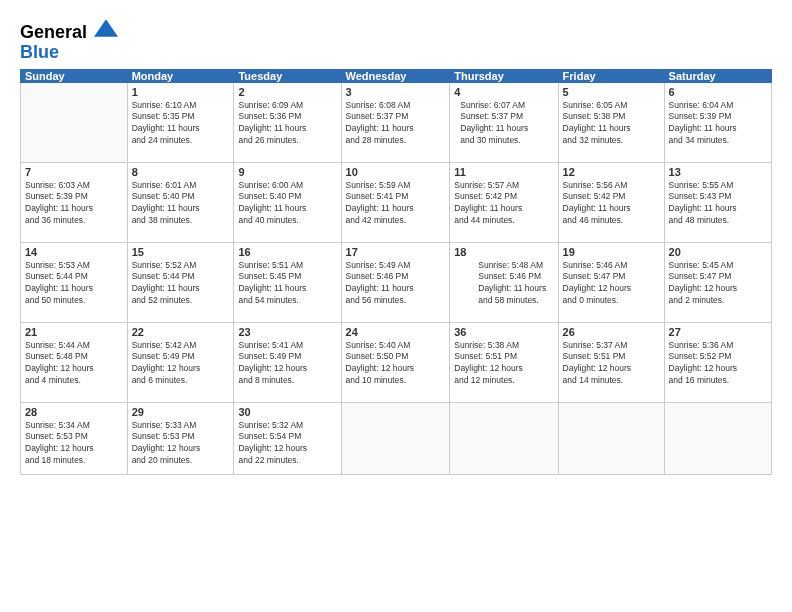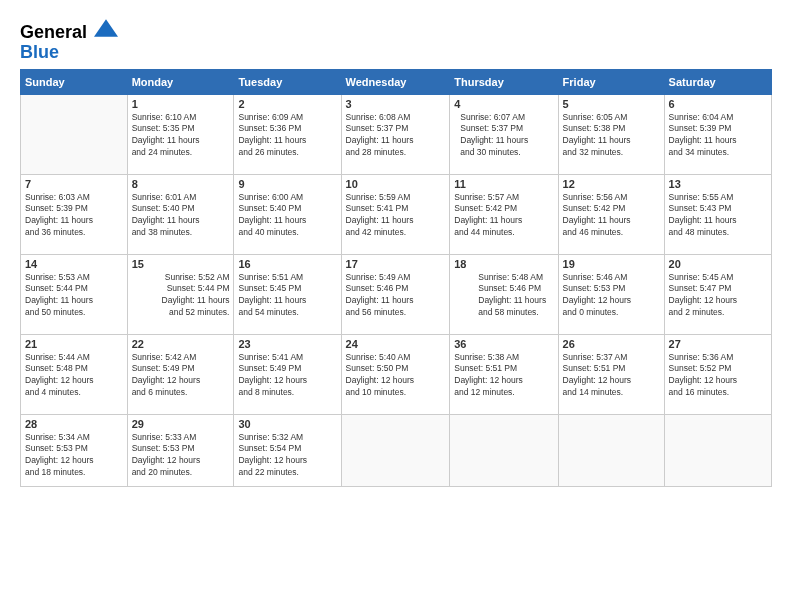--- a/index.html
+++ b/index.html
@@ -57,21 +57,21 @@
     }
     .calendar {
       width: 100%;
       border-collapse: collapse;
       margin-top: 6px;
       font-size: 9.5px;
     }
     .calendar th {
       background: #2e6db4;
       color: #fff;
-      padding: 6px 4px;
+      padding: 0 4px;
       text-align: left;
       font-size: 11px;
       font-weight: bold;
       border: 1px solid #2e6db4;
     }
     .calendar td {
       border: 1px solid #ccc;
       vertical-align: top;
       padding: 3px 4px;
       width: 113px;
@@ -230,21 +230,21 @@
         <tr>
           <td>
             <span class="day-num">14</span>
             <div class="day-info" style="white-space: pre-line;">Sunrise: 5:53 AM
 Sunset: 5:44 PM
 Daylight: 11 hours
 and 50 minutes.</div>
           </td>
           <td>
             <span class="day-num">15</span>
-            <div class="day-info" style="white-space: pre-line; text-align: right;">Sunrise: 5:52 AM
+            <div class="day-info" style="white-space: pre-line;">Sunrise: 5:52 AM
 Sunset: 5:44 PM
 Daylight: 11 hours
 and 52 minutes.</div>
           </td>
           <td>
             <span class="day-num">16</span>
             <div class="day-info" style="white-space: pre-line;">Sunrise: 5:51 AM
 Sunset: 5:45 PM
 Daylight: 11 hours
 and 54 minutes.</div>
@@ -259,21 +259,21 @@
           <td>
             <span class="day-num">18</span>
             <div class="day-info" style="white-space: pre-line; margin-left: 24px;">Sunrise: 5:48 AM
 Sunset: 5:46 PM
 Daylight: 11 hours
 and 58 minutes.</div>
           </td>
           <td>
             <span class="day-num">19</span>
             <div class="day-info" style="white-space: pre-line;">Sunrise: 5:46 AM
-Sunset: 5:53 PM
+Sunset: 5:47 PM
 Daylight: 12 hours
 and 0 minutes.</div>
           </td>
           <td>
             <span class="day-num">20</span>
             <div class="day-info" style="white-space: pre-line;">Sunrise: 5:45 AM
 Sunset: 5:47 PM
 Daylight: 12 hours
 and 2 minutes.</div>
           </td>

